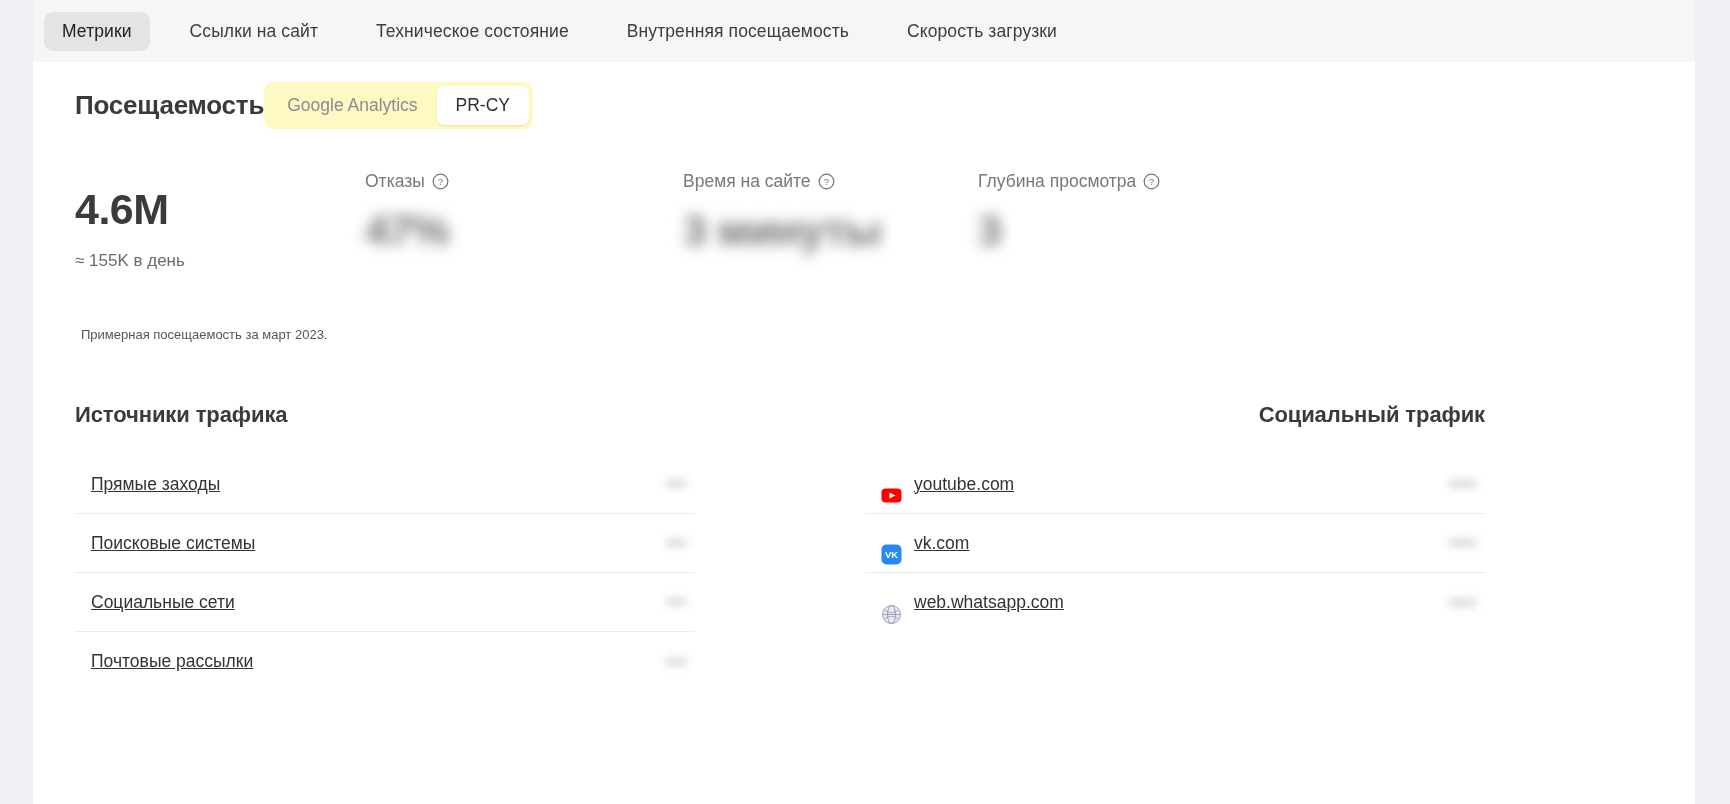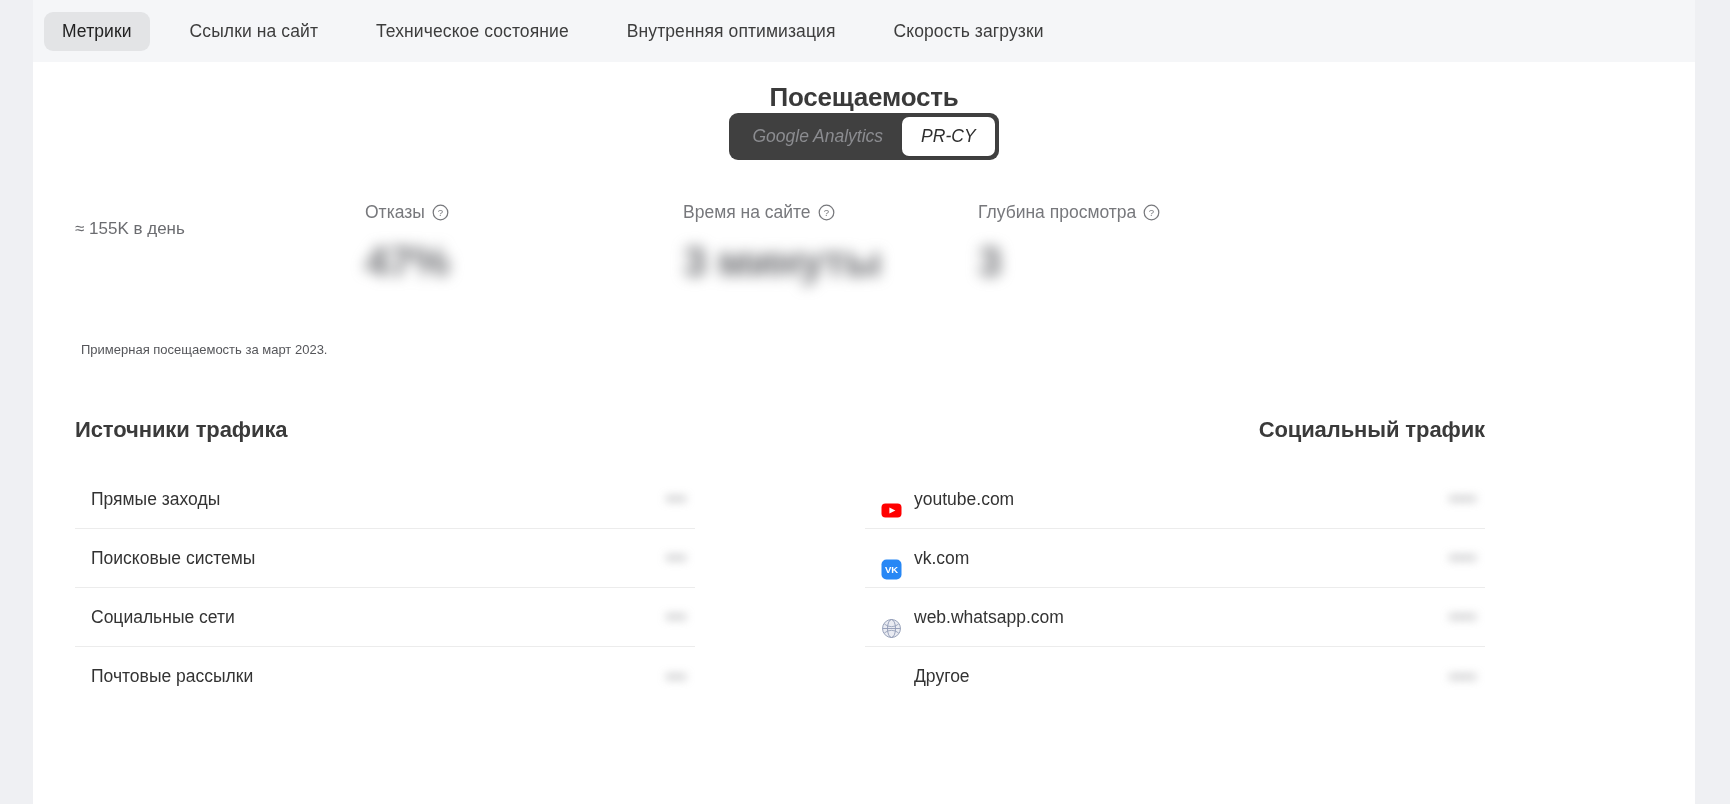--- a/index.html
+++ b/index.html
@@ -51,39 +51,37 @@
 
   
   .content {
     padding: 0 42px;
     position: relative;
   }
 
   .section-head {
     display: flex;
     align-items: center;
-    justify-content: flex-end;
+    justify-content: flex-start;
     padding-top: 20px;
-    flex-direction: column;
   }
   .section-title {
     font-size: 26px;
     font-weight: bold;
     color: #3a3a3a;
     letter-spacing: -0.2px;
   }
 
   .source-toggle {
     display: flex;
     align-items: center;
-    background: #404040;
+    background: #fef9c3;
     border-radius: 9px;
     padding: 4px;
     box-sizing: border-box;
-    font-style: italic;
   }
   .source-toggle .opt {
     font-size: 17.5px;
     color: #8b8c90;
     padding: 9px 19px;
     border-radius: 7px;
     white-space: nowrap;
     cursor: pointer;
   }
   .source-toggle .opt.active {
@@ -174,20 +172,21 @@
   }
   .row:last-child {
     border-bottom: none;
   }
   .row-label {
     font-size: 17.5px;
     color: #333333;
     display: flex;
     align-items: center;
     gap: 12px;
+    text-decoration: underline;
   }
   .row-value {
     font-size: 17px;
     color: #7d7e82;
     filter: blur(5px);
     user-select: none;
     letter-spacing: 1px;
   }
 
   .fav {
@@ -201,39 +200,40 @@
 </style>
 </head>
 <body>
 
 <div class="page">
 
   <div class="tabbar">
     <div class="tab active">Метрики</div>
     <div class="tab">Ссылки на сайт</div>
     <div class="tab">Техническое состояние</div>
-    <div class="tab">Внутренняя оптимизация</div>
+    <div class="tab">Внутренняя посещаемость</div>
     <div class="tab">Скорость загрузки</div>
   </div>
 
   <div class="content">
 
     <div class="section-head">
       <div class="section-title">Посещаемость</div>
 
       <div class="source-toggle">
         <div class="opt">Google Analytics</div>
         <div class="opt active">PR-CY</div>
       </div>
     </div>
 
     <div class="metrics">
 
 
       <div class="metric" style="width:290px">
+        <div class="metric-value">4.6M</div>
         <div class="metric-sub">≈ 155K в день</div>
       </div>
 
       <div class="metric" style="width:318px">
         <div class="metric-label">
           <span>Отказы</span>
           <span class="help-icon">
             <svg viewBox="0 0 17 17" width="17" height="17">
               <circle cx="8.5" cy="8.5" r="7.3" fill="none" stroke="#77787c" stroke-width="1.25"></circle>
               <text x="8.5" y="12.1" font-size="9.6" fill="#77787c" text-anchor="middle" font-family="Liberation Sans, sans-serif">?</text>
@@ -341,27 +341,20 @@
                   <line x1="1.5" y1="10.5" x2="19.5" y2="10.5" stroke="#8e99b4" stroke-width="0.9"></line>
                   <path d="M3.3 6 A 11 11 0 0 0 17.7 6" fill="none" stroke="#8e99b4" stroke-width="0.8"></path>
                   <path d="M3.3 15 A 11 11 0 0 1 17.7 15" fill="none" stroke="#8e99b4" stroke-width="0.8"></path>
                 </svg>
               </span>
               <span>web.whatsapp.com</span>
             </span>
             <span class="row-value">••••</span>
           </div>
 
-          <div class="row">
-            <span class="row-label">
-              <span class="fav spacer"></span>
-              <span>Другое</span>
-            </span>
-            <span class="row-value">••••</span>
-          </div>
 
         </div>
       </div>
 
     </div>
 
   </div>
 </div>
 
 </body></html>

